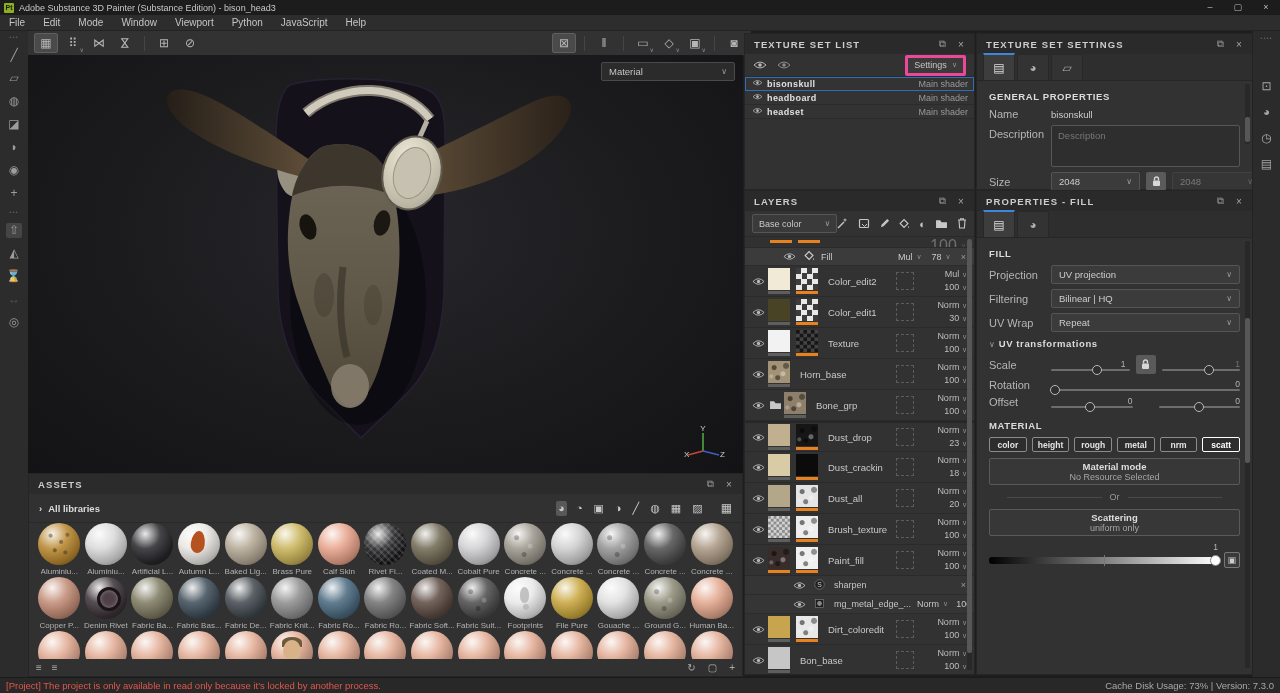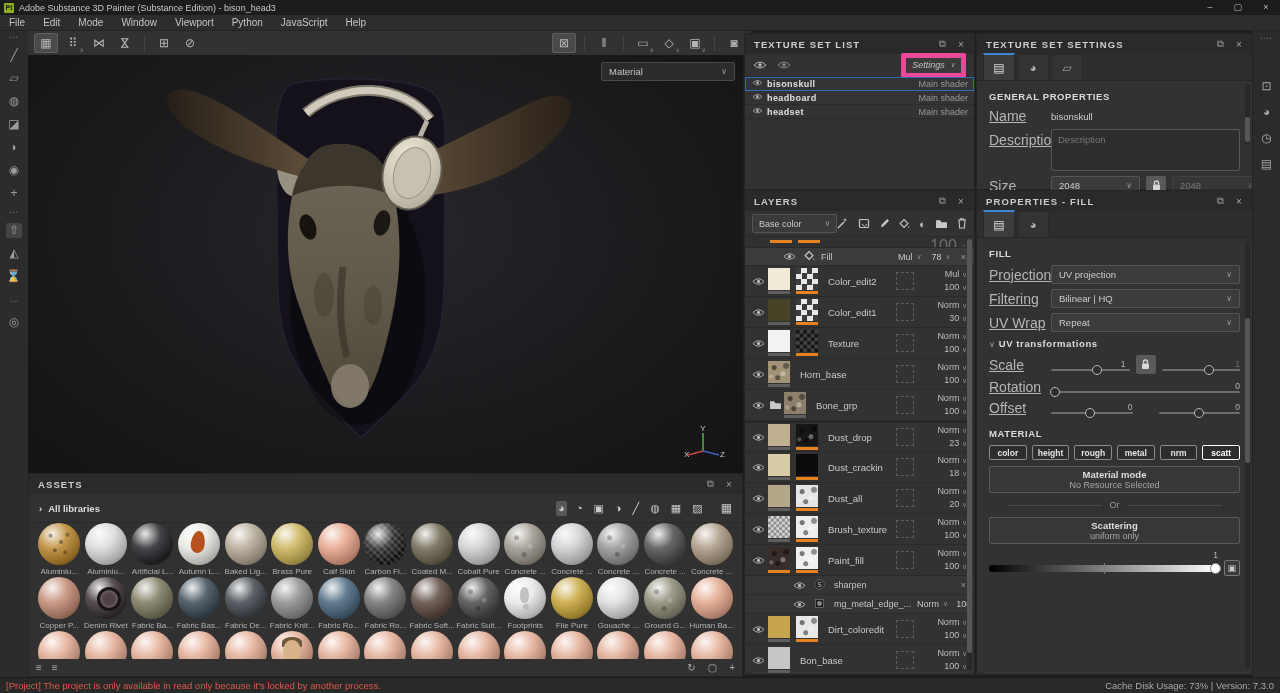--- a/index.html
+++ b/index.html
@@ -30,21 +30,21 @@
   .vp-shading{position:absolute;top:7px;right:8px;width:118px;height:17px;background:#2b2b2b;border:1px solid #4a4a4a;border-radius:2px;display:flex;align-items:center;padding:0 7px;font-size:9.5px;color:#c5c5c5;}
   .vp-shading .chev{margin-left:auto;font-size:8px;color:#999;}
   .gizmo{position:absolute;right:18px;bottom:12px;}
   
   .panel{position:absolute;background:#323232;border:1px solid #252525;box-sizing:border-box;}
   .phead{height:20px;background:#2a2a2a;display:flex;align-items:center;padding:0 9px;font-size:9.5px;font-weight:bold;letter-spacing:1.1px;color:#cdcdcd;}
   .pact{margin-left:auto;display:flex;gap:11px;color:#9a9a9a;font-weight:normal;font-size:10px;align-items:center;}
   .xico{font-size:10px;color:#a5a5a5;}
   
   .tsl-tools{height:22px;display:flex;align-items:center;padding:0 8px;gap:10px;border-bottom:1px solid #2a2a2a;}
-  .settings-btn{margin-left:auto;height:15px;border:5px solid #ec4899;border-radius:2px;background:#3a3a3a;display:flex;align-items:center;gap:5px;padding:0 6px;font-size:9px;color:#c5c5c5;font-style:italic;}
+  .settings-btn{margin-left:auto;height:15px;border:3px solid #ec4899;border-radius:2px;background:#3a3a3a;display:flex;align-items:center;gap:5px;padding:0 6px;font-size:9px;color:#c5c5c5;}
   .ts-row{height:13px;display:flex;align-items:center;padding:0 6px;font-size:9px;border-bottom:1px solid #2b2b2b;background:#333;}
   .ts-row b{color:#e0e0e0;margin-left:3px;letter-spacing:.4px;}
   .ts-row .shader{margin-left:auto;color:#999;}
   .ts-row.sel{outline:1px solid #2e6db8;outline-offset:-1px;}
   
   .ly-tools{height:25px;display:flex;align-items:center;padding:0 7px;border-bottom:1px solid #2a2a2a;}
   .blend-select{width:84px;height:17px;border:1px solid #555;border-radius:2px;background:#3a3a3a;display:flex;align-items:center;padding:0 6px;font-size:9px;color:#c9c9c9;gap:6px;}
   .blend-select .chev{margin-left:auto;font-size:8px;color:#999;}
   .ly-tool-icons{margin-left:auto;display:flex;gap:9px;align-items:center;}
   .ly-list{position:absolute;top:46px;left:0;right:0;bottom:0;overflow:hidden;background:#fca5a5;}
@@ -69,21 +69,21 @@
   .pat-checker-fine{background:conic-gradient(#d2d2d2 25%,#8d8d8d 0 50%,#d2d2d2 0 75%,#8d8d8d 0) 0 0/5.6px 5.6px;}
   .pat-noise{background-image:radial-gradient(circle at 28% 30%,rgba(0,0,0,.5) 2px,transparent 3px),radial-gradient(circle at 68% 58%,rgba(255,255,255,.35) 2px,transparent 3px),radial-gradient(circle at 44% 76%,rgba(0,0,0,.45) 2px,transparent 3px),radial-gradient(circle at 82% 22%,rgba(0,0,0,.4) 2.5px,transparent 3.5px),radial-gradient(circle at 15% 70%,rgba(255,255,255,.25) 1.5px,transparent 2.5px);}
   .vsb{position:absolute;width:5px;background:#282828;border-radius:2px;}
   .vsb .vthumb{position:absolute;left:0;right:0;background:#575757;border-radius:2px;}
   
   .tabs{height:26px;display:flex;align-items:flex-end;border-bottom:1px solid #262626;background:#2e2e2e;padding-left:6px;gap:2px;}
   .tab{width:30px;height:25px;display:flex;align-items:center;justify-content:center;color:#b0b0b0;font-size:12px;background:#333;border:1px solid #282828;border-bottom:none;}
   .tab.act{background:#3d3d3d;border-top:2px solid #3f86d8;color:#ddd;}
   .sechead{font-size:9.5px;font-weight:bold;letter-spacing:.6px;color:#dcdcdc;margin:10px 12px 6px;}
   .prow{display:flex;align-items:center;margin:5px 12px;}
-  .plabel{width:62px;font-size:14px;color:#b5b5b5;flex:none;text-decoration:underline;}
+  .plabel{width:62px;font-size:11px;color:#b5b5b5;flex:none;}
   .pselect{flex:1;height:19px;background:#3b3b3b;border:1px solid #555;border-radius:2px;display:flex;align-items:center;padding:0 7px;font-size:9.5px;color:#cdcdcd;box-sizing:border-box;}
   .pselect .chev{margin-left:auto;font-size:8px;color:#999;}
   .pselect.sm{flex:none;width:89px;}
   .pselect.dim{opacity:.45;}
   .lockbtn{width:20px;height:19px;background:#5a5a5a;border-radius:2px;display:flex;align-items:center;justify-content:center;margin:0 6px;flex:none;}
   .ptext{font-size:9.5px;color:#cdcdcd;}
   textarea.desc{flex:1;height:42px;background:#2e2e2e;border:1px solid #565656;border-radius:2px;color:#ccc;font-size:9.5px;font-family:"Liberation Sans",sans-serif;resize:none;padding:4px 6px;box-sizing:border-box;}
   textarea.desc::placeholder{color:#777;}
   .sl{position:relative;height:2px;background:#6d6d6d;border-radius:1px;flex:1;}
   .sl .knob{position:absolute;top:-4px;width:8px;height:8px;border-radius:50%;background:#2e2e2e;border:1.5px solid #b9b9b9;transform:translateX(-50%);}
@@ -328,21 +328,21 @@
             <div class="alabel">Brass Pure</div>
           </div>
           <div class="acell">
             <div class="sphere" style="background-color: rgb(231, 162, 137);"></div>
             <div class="alabel">Calf Skin</div>
           </div>
           <div class="acell">
             <div class="sphere" style="background-color: rgb(23, 23, 26);">
               <div class="d-carbon"></div>
             </div>
-            <div class="alabel">Carbon Fi...</div>
+            <div class="alabel">Rivet Fi...</div>
           </div>
           <div class="acell">
             <div class="sphere" style="background-color: rgb(110, 104, 82);"></div>
             <div class="alabel">Coated M...</div>
           </div>
           <div class="acell">
             <div class="sphere" style="background-color: rgb(207, 207, 210);"></div>
             <div class="alabel">Cobalt Pure</div>
           </div>
           <div class="acell">

